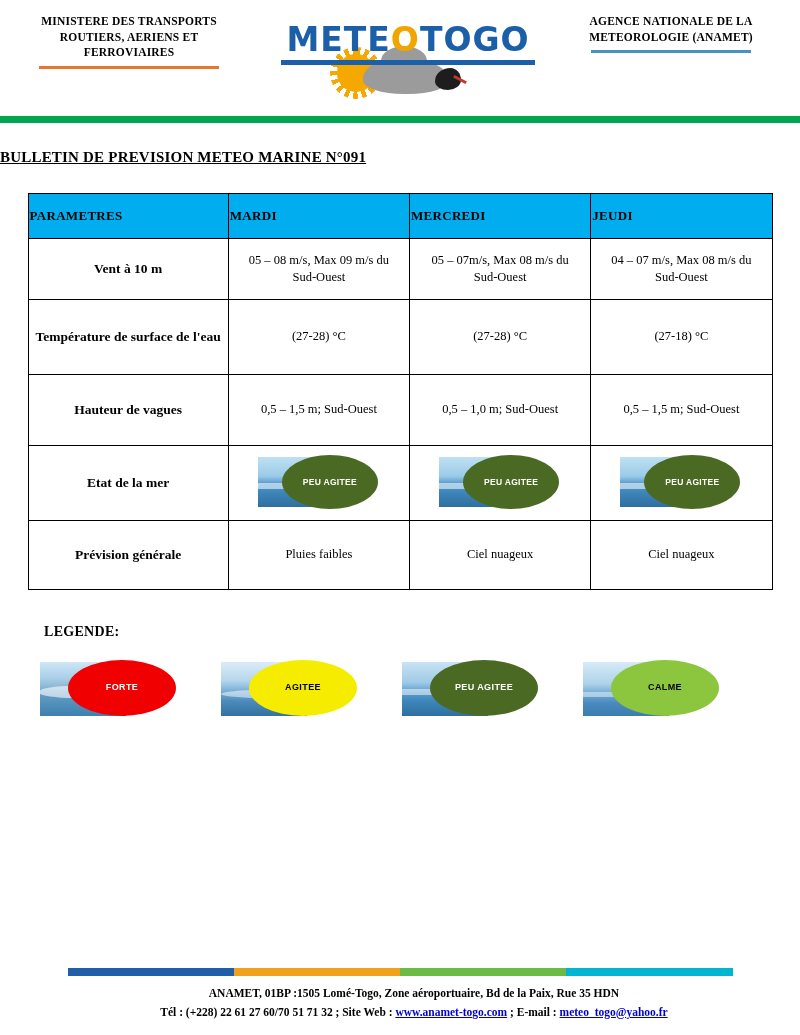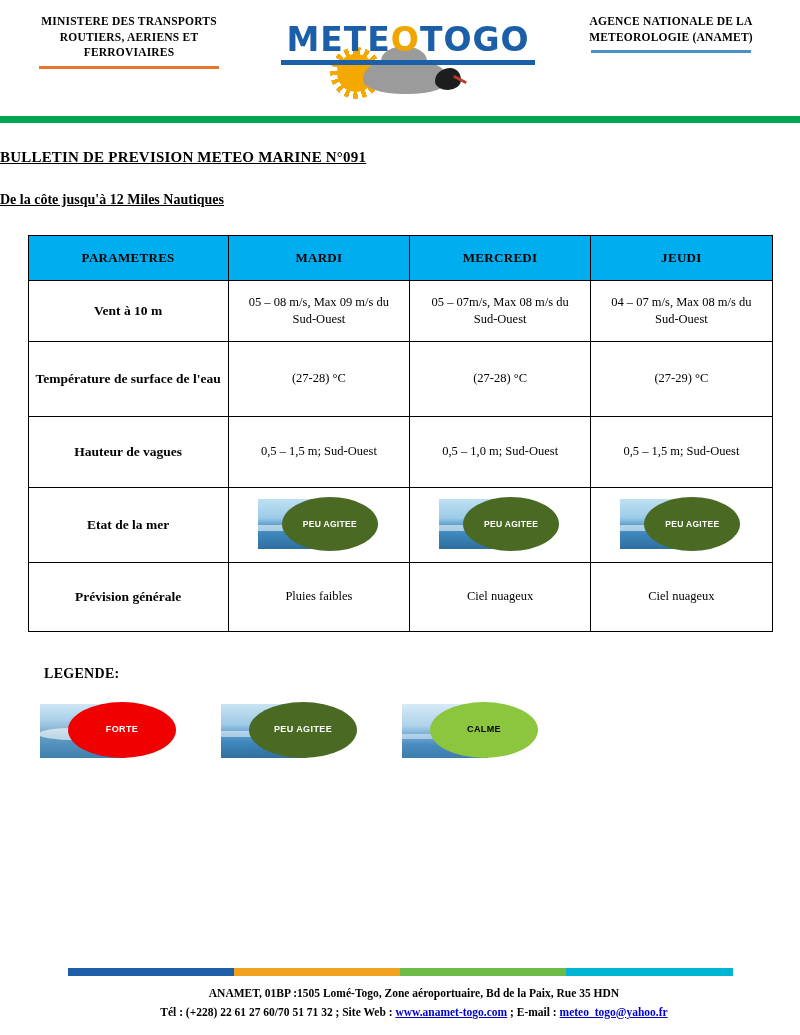--- a/index.html
+++ b/index.html
@@ -192,21 +192,21 @@
   }
   table.bulletin th,
   table.bulletin td {
     border: 1px solid #000000;
     vertical-align: middle;
   }
   table.bulletin thead th {
     background: #00aeef;
     font-weight: bold;
     font-size: 13px;
-    text-align: center;
+    text-align: left;
     height: 42px;
     letter-spacing: 0.3px;
   }
   .col-param { width: 200px; }
   .col-day   { width: 181px; }
 
   td.param {
     text-align: center;
     font-weight: bold;
     font-size: 13.5px;
@@ -417,21 +417,20 @@
   <div class="agency">
     <div>AGENCE NATIONALE DE LA METEOROLOGIE (ANAMET)</div>
     <div class="agency-rule"></div>
   </div>
 </div>
 
 <div class="green-bar"></div>
 
 <div class="titles">
   <div class="title-main">BULLETIN DE PREVISION METEO MARINE N°091</div>
-  <div class="title-sub">De la côte jusqu'à 12 Miles Nautiques</div>
 </div>
 
 <table class="bulletin">
   <colgroup>
     <col class="col-param">
     <col class="col-day">
     <col class="col-day">
     <col class="col-day">
   </colgroup>
   <thead>
@@ -446,21 +445,21 @@
     <tr class="row-wind">
       <td class="param">Vent à 10 m</td>
       <td class="value">05 – 08 m/s, Max 09 m/s du Sud-Ouest</td>
       <td class="value">05 – 07m/s, Max 08 m/s du Sud-Ouest</td>
       <td class="value">04 – 07 m/s, Max 08 m/s du Sud-Ouest</td>
     </tr>
     <tr class="row-temp">
       <td class="param">Température de surface de l'eau</td>
       <td class="value">(27-28) °C</td>
       <td class="value">(27-28) °C</td>
-      <td class="value">(27-29) °C</td>
+      <td class="value">(27-18) °C</td>
     </tr>
     <tr class="row-waves">
       <td class="param">Hauteur de vagues</td>
       <td class="value">0,5 – 1,5 m; Sud-Ouest</td>
       <td class="value">0,5 – 1,0 m; Sud-Ouest</td>
       <td class="value">0,5 – 1,5 m; Sud-Ouest</td>
     </tr>
     <tr class="row-sea">
       <td class="param">Etat de la mer</td>
       <td class="sea-cell">
@@ -491,20 +490,24 @@
   </tbody>
 </table>
 
 <div class="legend-title">LEGENDE:</div>
 <div class="legend-row">
   <div class="legend-item">
     <div class="legend-photo rough"></div>
     <div class="legend-oval" id="legend-oval-0" style="background: rgb(240, 0, 0); color: rgb(255, 255, 255);">FORTE</div>
   </div>
   <div class="legend-item">
+    <div class="legend-photo moderate"></div>
+    <div class="legend-oval" id="legend-oval-1" style="background: rgb(246, 236, 0); color: rgb(0, 0, 0);">AGITEE</div>
+  </div>
+  <div class="legend-item">
     <div class="legend-photo slight"></div>
     <div class="legend-oval" id="legend-oval-2" style="background: rgb(74, 106, 35); color: rgb(255, 255, 255);">PEU AGITEE</div>
   </div>
   <div class="legend-item">
     <div class="legend-photo calm"></div>
     <div class="legend-oval" id="legend-oval-3" style="background: rgb(140, 198, 62); color: rgb(0, 0, 0);">CALME</div>
   </div>
 </div>
 
 <div class="footer">

